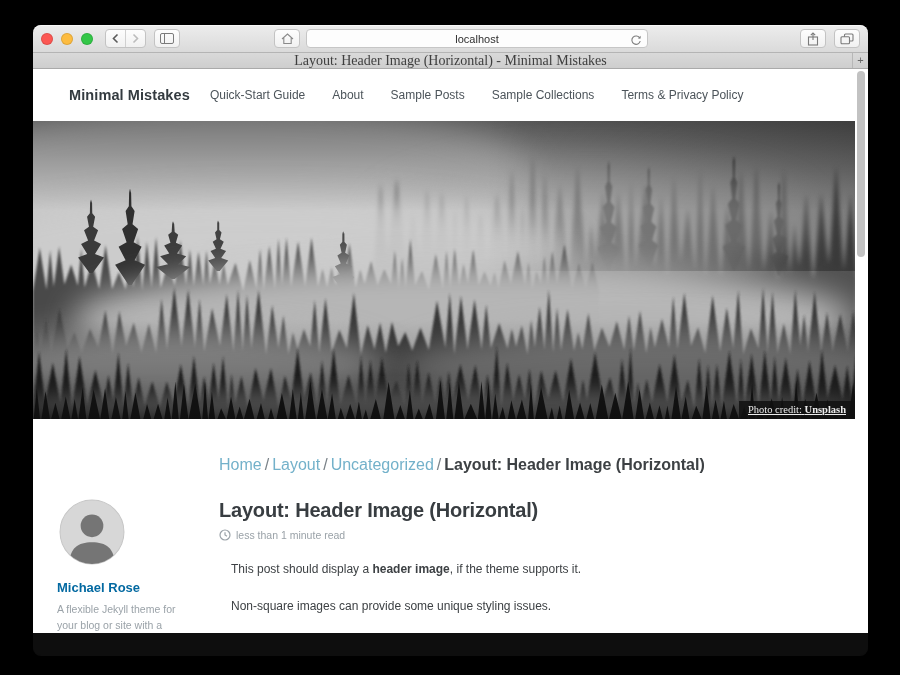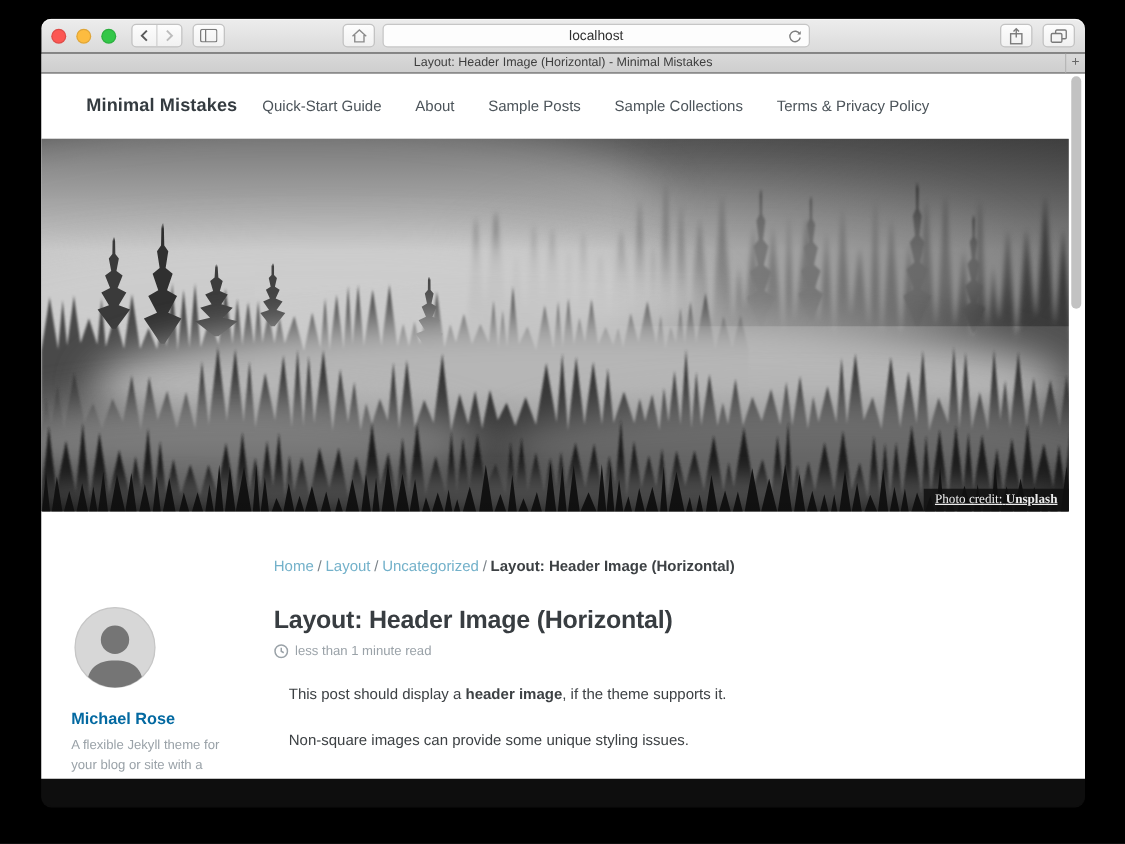--- a/index.html
+++ b/index.html
@@ -1,19 +1,19 @@
 <!DOCTYPE html>
 <html style="--link: #73b1ca; --text: #3d4144; --muted: #9aa2a8;"><head>
 <meta charset="utf-8">
 <style>
   html,body{margin:0;padding:0;background:#000;width:900px;height:675px;overflow:hidden;
     font-family:"Liberation Sans","DejaVu Sans",sans-serif;}
   :root{--link:#73b1ca;--text:#3d4144;--muted:#9aa2a8;}
 
-  .window{position:absolute;left:33px;top:15px;width:835px;height:631px;border-radius:8px;
+  .window{position:absolute;left:33px;top:25px;width:835px;height:631px;border-radius:8px;
     background:#0e0e0e;box-shadow:0 10px 30px rgba(0,0,0,.8);}
 
   
   .toolbar{height:28px;border-radius:8px 8px 0 0;background:linear-gradient(#ededed,#dadada);
     border-bottom:1px solid #b4b4b4;display:flex;align-items:center;padding:0 8px;box-sizing:border-box;
     box-shadow:inset 0 1px 0 rgba(255,255,255,.6);}
   .traffic{display:flex;gap:8px;align-items:center;}
   .light{width:12px;height:12px;border-radius:50%;box-shadow:inset 0 0 0 1px rgba(0,0,0,.12);}
   .chrome-btn{height:19px;border:1px solid #c3c3c3;border-radius:4px;
     background:linear-gradient(#fdfdfd,#f1f1f1);display:flex;align-items:center;justify-content:center;box-sizing:border-box;}
@@ -24,41 +24,41 @@
   .btn-home{margin-left:94px;width:26px;}
   .urlfield{margin-left:6px;width:342px;height:19px;border:1px solid #c6c6c6;border-radius:4px;background:#fdfdfd;
     position:relative;display:flex;align-items:center;justify-content:center;box-sizing:border-box;}
   .urltext{font-size:11px;color:#2f2f2f;}
   .refresh{position:absolute;right:5px;top:3px;}
   .btn-share{margin-left:auto;width:26px;}
   .btn-tabs{margin-left:8px;width:26px;}
 
   .tabbar{height:16px;background:linear-gradient(#d9d9d9,#cecece);border-bottom:1px solid #aaa;
     position:relative;display:flex;align-items:center;justify-content:center;box-sizing:border-box;}
-  .tabtitle{font-size:10px;color:#3e3e3e;}
+  .tabtitle{font-size:14px;color:#3e3e3e;font-family:Liberation Serif, serif;}
   .newtab{position:absolute;right:0;top:0;width:15px;height:15px;border-left:1px solid #b7b7b7;
     color:#666;font-size:11px;line-height:15px;text-align:center;}
 
   
   .content{position:relative;height:564px;background:#fff;overflow:hidden;color:var(--text);}
   .window-bottom{height:22px;background:#0e0e0e;border-radius:0 0 8px 8px;}
 
   .masthead{height:52px;width:822px;display:flex;align-items:center;padding-left:36px;box-sizing:border-box;}
   .logo{font-size:14.5px;font-weight:700;color:#343b40;letter-spacing:.1px;}
   .nav{display:flex;margin-left:20px;gap:27px;}
   .nav a{font-size:12px;color:#4c545a;text-decoration:none;}
 
   .hero{width:822px;height:298px;position:relative;background:#8d8d8d;}
   .hero svg{width:100%;height:100%;display:block;}
   .hero-caption{position:absolute;right:0;bottom:0;background:rgba(16,16,16,.85);color:#ececec;
     font-family:"Liberation Serif","DejaVu Serif",serif;font-size:10.5px;padding:3px 9px 4px;text-decoration:underline;}
   .hero-caption b{font-weight:700;}
 
   .pagewrap{width:822px;padding:0 24px;box-sizing:border-box;}
-  .breadcrumb{margin:37px 0 0 162px;font-size:12px;color:#646769;}
+  .breadcrumb{margin:37px 0 0 162px;font-size:16px;color:#646769;}
   .breadcrumb a{color:var(--link);text-decoration:none;}
   .breadcrumb .sep{margin:0 3px;color:#7a8288;}
   .breadcrumb .current{font-weight:700;color:var(--text);}
 
   .cols{display:flex;margin-top:25px;}
   .side{width:150px;flex:none;}
   .avatar{width:66px;height:66px;margin-left:2px;}
   .author-name{margin-top:11px;font-size:13px;font-weight:600;color:#0369a1;}
   .author-bio{margin-top:7px;font-size:10.5px;line-height:1.5;color:var(--muted);max-width:128px;}
 

